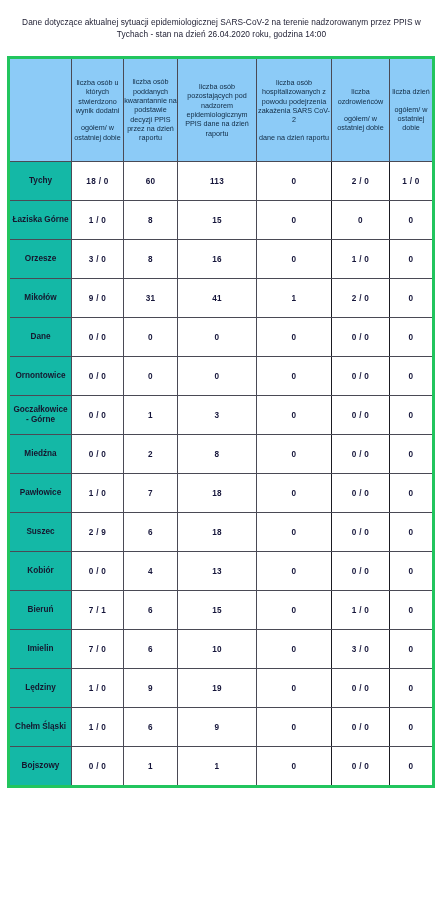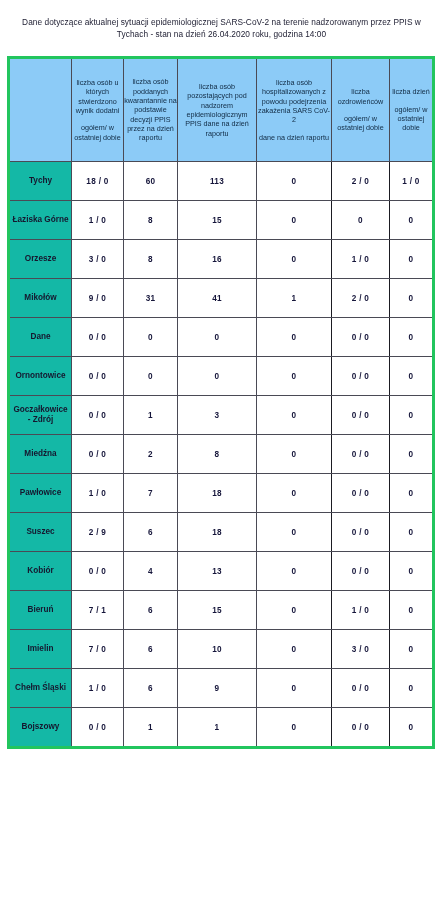--- a/index.html
+++ b/index.html
@@ -204,21 +204,21 @@
           <tr>
             <td class="rowname">Ornontowice</td>
             <td class="value">0 / 0</td>
             <td class="value">0</td>
             <td class="value">0</td>
             <td class="value thick-l thick-r">0</td>
             <td class="value thick-r">0 / 0</td>
             <td class="value">0</td>
           </tr>
           <tr>
-            <td class="rowname">Goczałkowice - Zdrój</td>
+            <td class="rowname">Goczałkowice - Górne</td>
             <td class="value">0 / 0</td>
             <td class="value">1</td>
             <td class="value">3</td>
             <td class="value thick-l thick-r">0</td>
             <td class="value thick-r">0 / 0</td>
             <td class="value">0</td>
           </tr>
           <tr>
             <td class="rowname">Miedźna</td>
             <td class="value">0 / 0</td>
@@ -267,20 +267,29 @@
           <tr>
             <td class="rowname">Imielin</td>
             <td class="value">7 / 0</td>
             <td class="value">6</td>
             <td class="value">10</td>
             <td class="value thick-l thick-r">0</td>
             <td class="value thick-r">3 / 0</td>
             <td class="value">0</td>
           </tr>
           <tr>
+            <td class="rowname">Lędziny</td>
+            <td class="value">1 / 0</td>
+            <td class="value">9</td>
+            <td class="value">19</td>
+            <td class="value thick-l thick-r">0</td>
+            <td class="value thick-r">0 / 0</td>
+            <td class="value">0</td>
+          </tr>
+          <tr>
             <td class="rowname">Chełm Śląski</td>
             <td class="value">1 / 0</td>
             <td class="value">6</td>
             <td class="value">9</td>
             <td class="value thick-l thick-r">0</td>
             <td class="value thick-r">0 / 0</td>
             <td class="value">0</td>
           </tr>
           <tr>
             <td class="rowname">Bojszowy</td>

